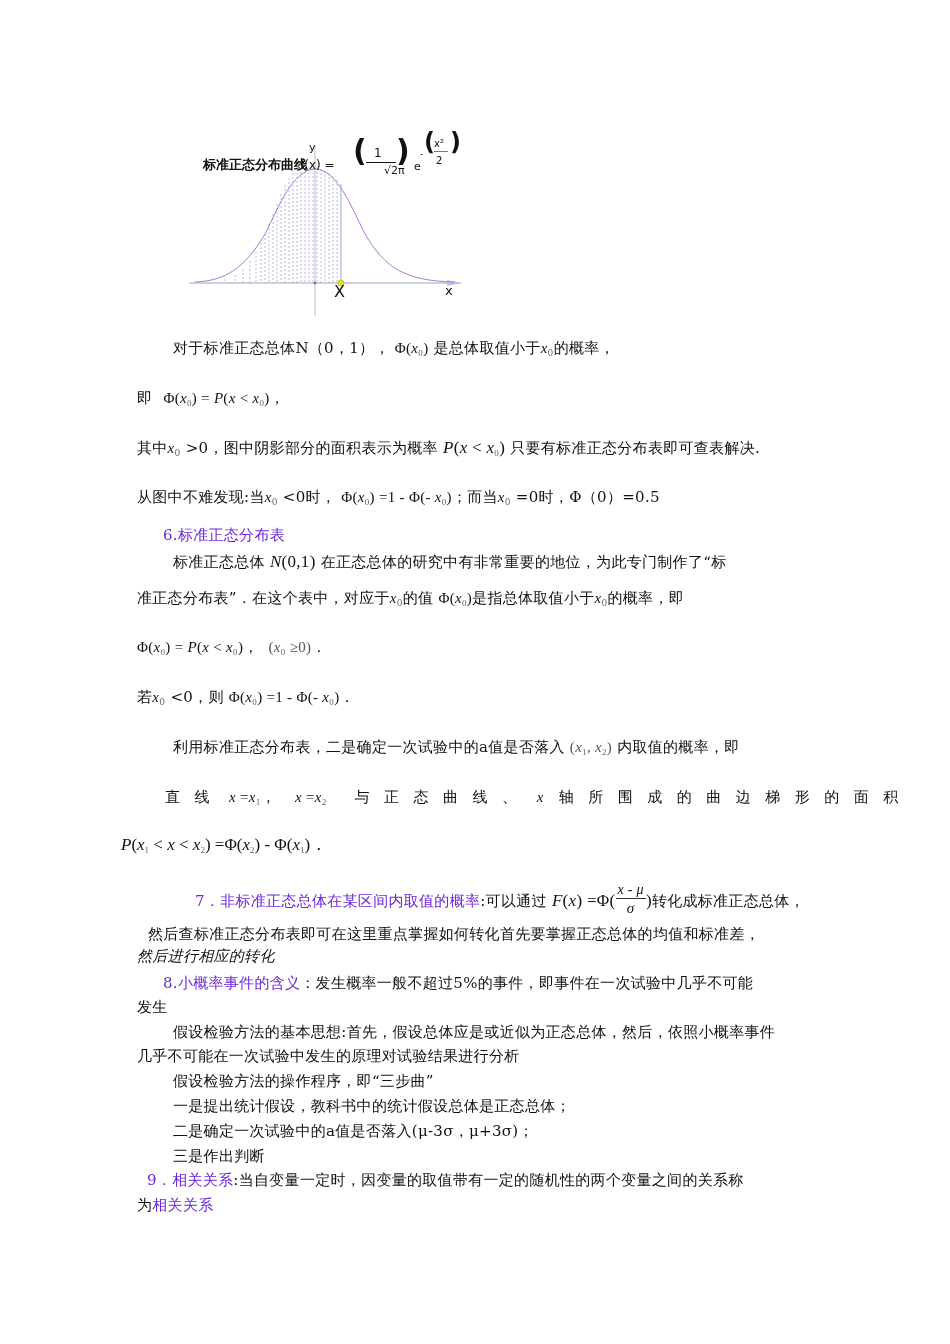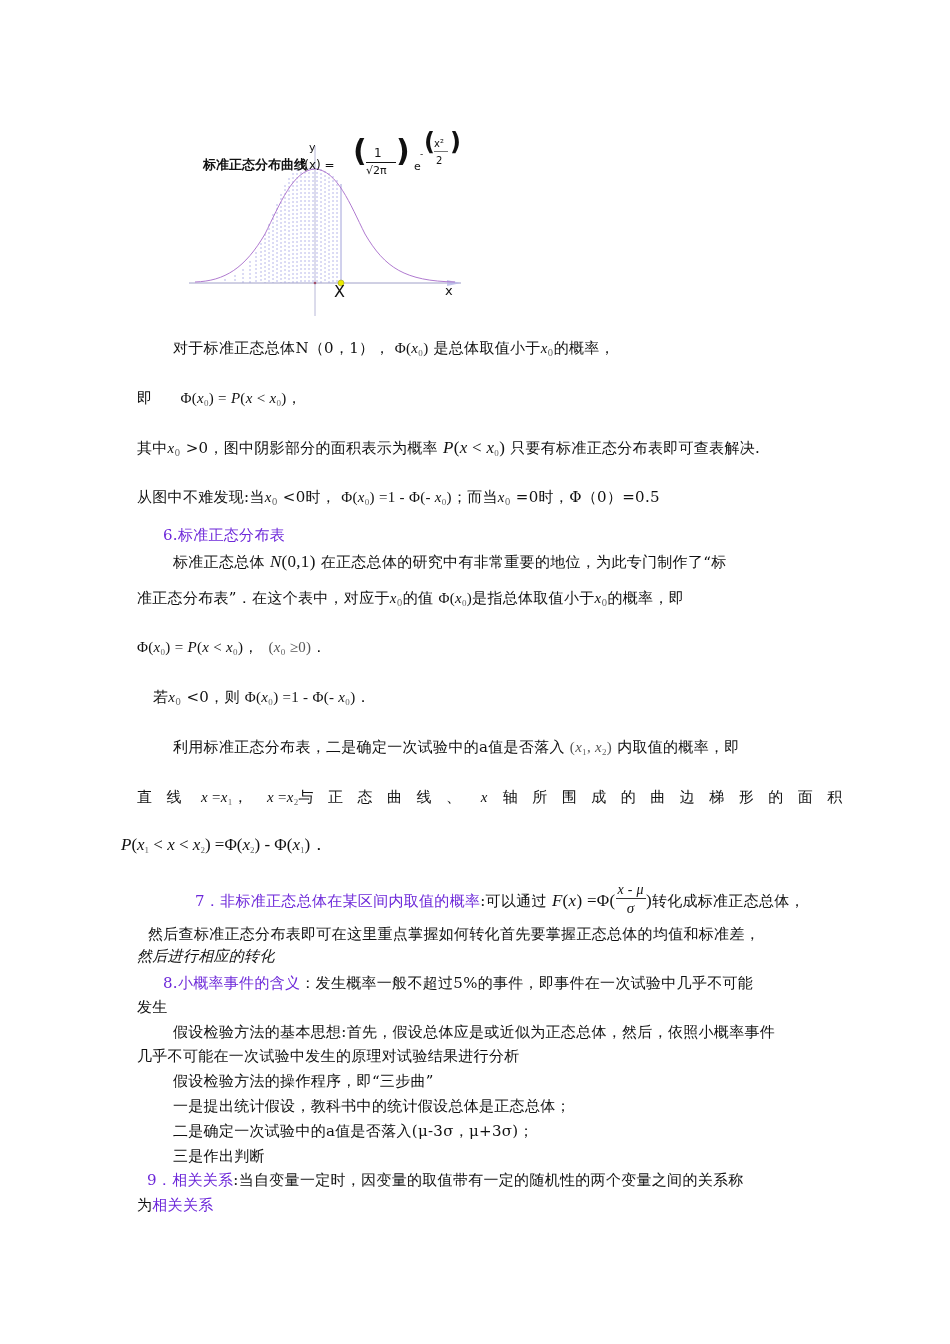--- a/index.html
+++ b/index.html
@@ -8,21 +8,21 @@
   .abs { position: absolute; white-space: nowrap; }
   .txt { font-size: 15px; letter-spacing: 0.3px; }
   .m { font-family: "Liberation Serif", "DejaVu Serif", serif; font-style: italic; }
   .mr { font-family: "Liberation Serif", "DejaVu Serif", serif; }
   .sub { font-size: 9px; vertical-align: -3px; color: #666; font-style: normal; }
   .blue { color: #6d28d9; }
   .fig { position: absolute; left: 185px; top: 138px; width: 290px; height: 180px; }
   .fig-title { position: absolute; left: 203px; top: 156px; font-family: "DejaVu Sans", sans-serif;
                font-weight: bold; font-size: 13px; color: #111; }
   .formula { position: absolute; font-family: "DejaVu Sans", sans-serif; color: #111; }
-  .spread { letter-spacing: 14.5px; }
+  .spread { letter-spacing: 14.5px; margin-left: 28px; }
 </style>
 </head>
 <body>
 
 <div>
   <svg class="fig" viewBox="0 0 290 180" width="290" height="180">
 
     <g stroke="#a6a6e4" stroke-width="0.8" stroke-dasharray="2,2">
       <line x1="40" y1="141" x2="40" y2="145"></line>
         <line x1="50" y1="137" x2="50" y2="145"></line>
@@ -64,42 +64,42 @@
 
     <circle cx="156" cy="145" r="3" fill="#e8e800" stroke="#a0a030" stroke-width="0.6"></circle>
   </svg>
 
   <span class="fig-title">标准正态分布曲线</span>
   <span class="formula" style="left:309px; top:141px; font-size:11px;">y</span>
   <span class="formula" style="left:300px; top:158px; font-size:12px;">f(x) =</span>
   <span class="formula" style="left:353px; top:133px; font-size:30px; font-weight:bold;">(</span>
   <span class="formula" style="left:374px; top:146px; font-size:12px;">1</span>
   <span class="formula" style="left:366px; top:162px; width:30px; border-top:1px solid #111; height:0;"></span>
-  <span class="formula" style="left:366px; top:164px; font-size:11px;">√2π</span>
+  <span class="formula" style="left:384px; top:164px; font-size:11px;">√2π</span>
   <span class="formula" style="left:396px; top:133px; font-size:30px; font-weight:bold;">)</span>
   <span class="formula" style="left:414px; top:160px; font-size:11px;">e</span>
   <span class="formula" style="left:420px; top:149px; font-size:9px;">-</span>
   <span class="formula" style="left:424px; top:128px; font-size:24px; font-weight:bold;">(</span>
   <span class="formula" style="left:434px; top:138px; font-size:10px;">x²</span>
   <span class="formula" style="left:434px; top:151px; width:14px; border-top:1px solid #777; height:0;"></span>
   <span class="formula" style="left:436px; top:155px; font-size:10px;">2</span>
   <span class="formula" style="left:450px; top:128px; font-size:24px; font-weight:bold;">)</span>
   <span class="formula" style="left:334px; top:282px; font-size:16px;">X</span>
   <span class="formula" style="left:445px; top:283px; font-size:13px;">x</span>
 </div>
 
 <div class="abs txt" style="left:173px; top:339px;">
   <span>对于标准正态总体N（0，1），</span>
   <span class="mr">Φ(<span class="m">x</span><span class="sub">0</span>)</span>
   <span>是总体取值小于</span><span class="m">x</span><span class="sub">0</span><span>的概率，</span>
 </div>
 
 <div class="abs txt" style="left:137px; top:389px;">
   <span>即</span>
-  <span class="mr" style="margin-left:23px;">Φ(<span class="m">x</span><span class="sub">0</span>) = <span class="m">P</span>(<span class="m">x</span> &lt; <span class="m">x</span><span class="sub">0</span>)</span><span>，</span>
+  <span class="mr" style="margin-left:6px;">Φ(<span class="m">x</span><span class="sub">0</span>) = <span class="m">P</span>(<span class="m">x</span> &lt; <span class="m">x</span><span class="sub">0</span>)</span><span>，</span>
 </div>
 
 <div class="abs txt" style="left:137px; top:438px;">
   <span>其中</span><span class="m">x</span><span class="sub">0</span><span> &gt;0，图中阴影部分的面积表示为概率</span>
   <span class="mr" style="font-size:17px;"><span class="m">P</span>(<span class="m">x</span> &lt; <span class="m">x</span><span class="sub">0</span>)</span>
   <span>只要有标准正态分布表即可查表解决.</span>
 </div>
 
 <div class="abs txt" style="left:137px; top:488px;">
   <span>从图中不难发现:当</span><span class="m">x</span><span class="sub">0</span><span> &lt;0时，</span>
@@ -117,21 +117,21 @@
 <div class="abs txt" style="left:137px; top:589px;">
   <span>准正态分布表”．在这个表中，对应于</span><span class="m">x</span><span class="sub">0</span><span>的值</span>
   <span class="mr">Φ(<span class="m">x</span><span class="sub">0</span>)</span><span>是指总体取值小于</span><span class="m">x</span><span class="sub">0</span><span>的概率，即</span>
 </div>
 
 <div class="abs txt mr" style="left:137px; top:638px;">
   Φ(<span class="m">x</span><span class="sub">0</span>) = <span class="m">P</span>(<span class="m">x</span> &lt; <span class="m">x</span><span class="sub">0</span>)，
   <span style="margin-left:6px; color:#555;">(<span class="m">x</span><span class="sub">0</span> ≥0)</span>．
 </div>
 
-<div class="abs txt" style="left:137px; top:688px;margin-left:16px;">
+<div class="abs txt" style="left:137px; top:688px;">
   <span>若</span><span class="m">x</span><span class="sub">0</span><span> &lt;0，则</span>
   <span class="mr">Φ(<span class="m">x</span><span class="sub">0</span>) =1 - Φ(- <span class="m">x</span><span class="sub">0</span>)．</span>
 </div>
 
 <div class="abs txt" style="left:173px; top:738px;">
   <span>利用标准正态分布表，二是确定一次试验中的a值是否落入</span>
   <span class="mr" style="color:#555;">(<span class="m">x</span><span class="sub">1</span>, <span class="m">x</span><span class="sub">2</span>)</span>
   <span>内取值的概率，即</span>
 </div>
 

